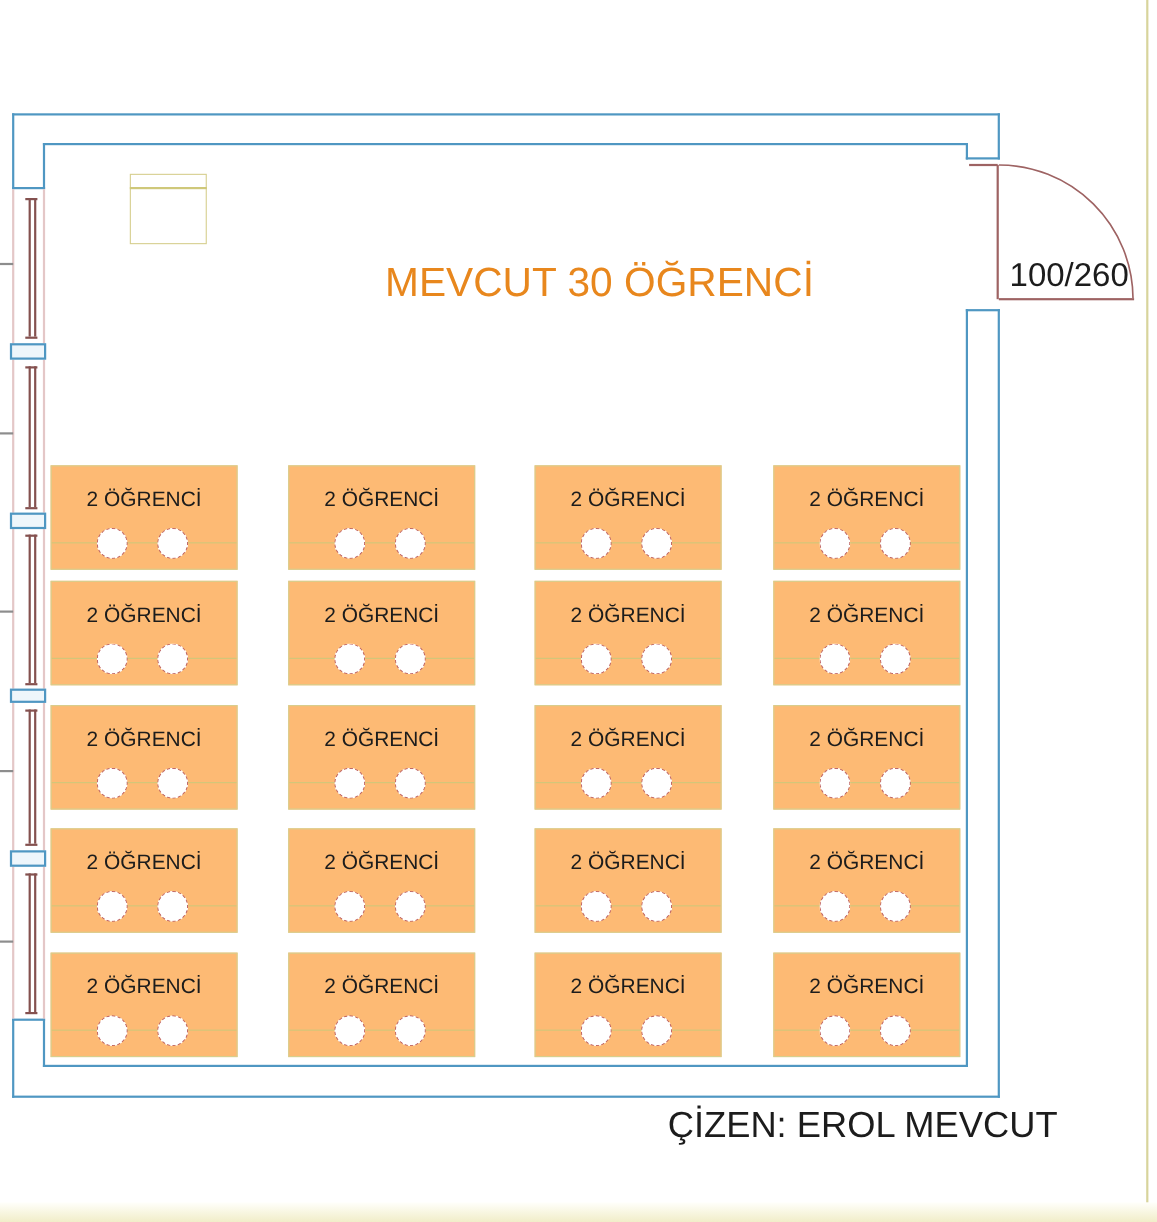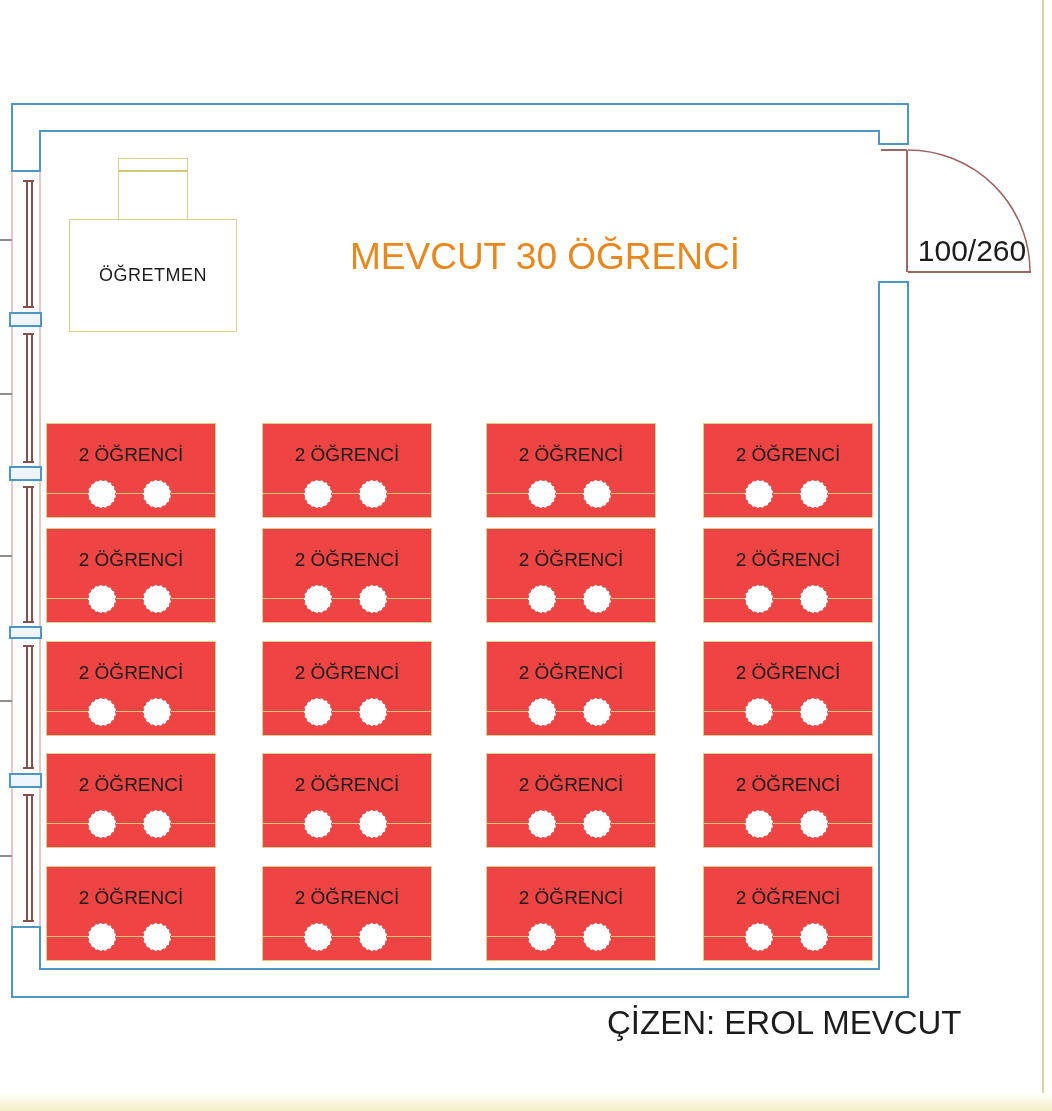--- a/index.html
+++ b/index.html
@@ -19,21 +19,21 @@
   }
   .teacher-chair{
     position:absolute;border:1.5px solid #d6cf8e;background:#ffffff;box-sizing:border-box;
   }
   .teacher-desk{
     position:absolute;border:1.5px solid #d6cf8e;background:#ffffff;box-sizing:border-box;
     display:flex;align-items:center;justify-content:center;
     font-size:18px;color:#1c1c1c;letter-spacing:0.5px;
   }
   .desk{
-    position:absolute;width:170px;height:95px;border:1.5px solid #d6cf8e;background:#ef4444;
+    position:absolute;width:170px;height:95px;border:1.5px solid #d6cf8e;background:#fdba74;
     box-sizing:border-box;
   }
   .desk .desk-label{
     position:absolute;left:0;top:20px;width:100%;text-align:center;
     font-size:19px;color:#1c1c1c;
   }
   .desk .desk-line{
     position:absolute;left:0;top:69px;width:100%;height:0;border-top:1.5px solid #cfc87a;
   }
   .seat{
@@ -65,23 +65,20 @@
 <body>
 
 <div class="page">
 
   <div class="title">MEVCUT 30 ÖĞRENCİ</div>
   <div class="door-label">100/260</div>
   <div class="credit">ÇİZEN: EROL MEVCUT</div>
 
   <div class="teacher-chair" style="left:118px;top:158px;width:70px;height:64px;"></div>
   <div class="line olive" style="left:118px;top:170px;width:70px;height:1.5px;"></div>
-  <div class="teacher-desk" style="left:69px;top:219px;width:168px;height:113px;">
-    <span>ÖĞRETMEN</span>
-  </div>
 
   <svg class="arc" style="left:908px;top:150px;" width="124" height="123" viewBox="0 0 124 123">
     <path d="M0,0 A122,122 0 0 1 122,121" fill="none" stroke="#9e6363" stroke-width="1.5"></path>
   </svg>
 
   <div id="walls">
       <div class="line wall" style="left: 11px; top: 103px; width: 898px; height: 2px;"></div>
       <div class="line wall" style="left: 39px; top: 130px; width: 841px; height: 2px;"></div>
       <div class="line wall" style="left: 907px; top: 103px; width: 2px; height: 42px;"></div>
       <div class="line wall" style="left: 907px; top: 281px; width: 2px; height: 717px;"></div>

